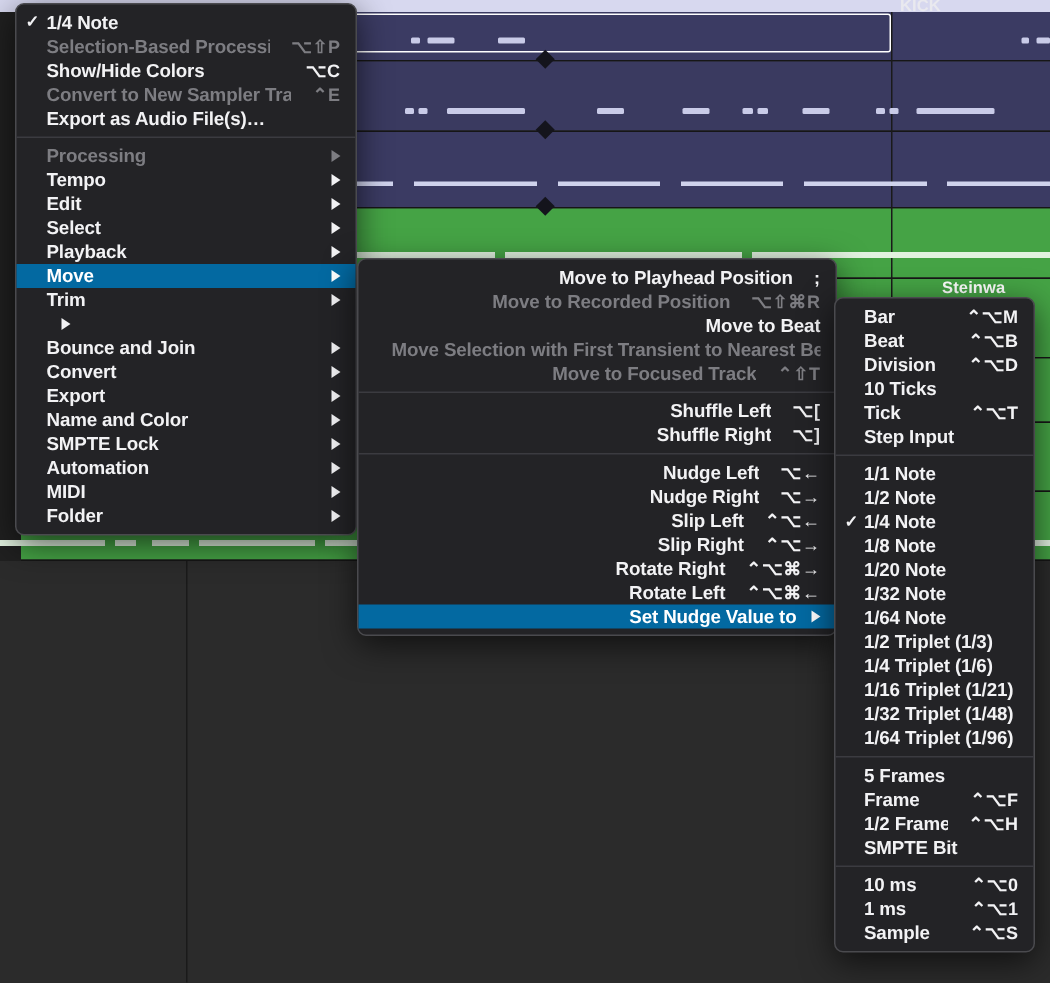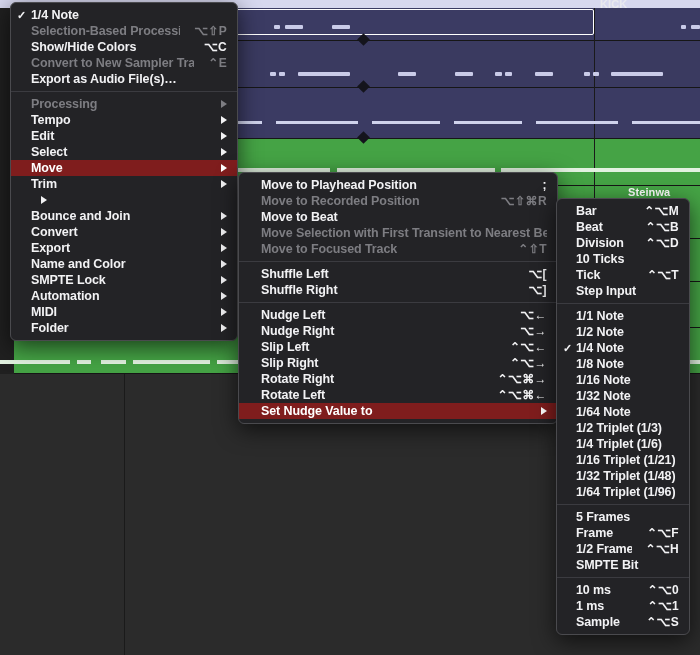--- a/index.html
+++ b/index.html
@@ -103,21 +103,21 @@
     white-space: nowrap;
     font-size: 12.5px;
     font-weight: bold;
     color: #f2f2f4;
     letter-spacing: -0.1px;
   }
   .menu-item.disabled {
     color: #7d7d82;
   }
   .menu-item.selected {
-    background: #7f1d1d;
+    background: #0369a1;
     color: #ffffff;
   }
   .mi-check {
     width: 14px;
     flex: 0 0 14px;
     font-size: 11px;
     line-height: 1;
     color: #f2f2f4;
     margin-left: -2px;
   }
@@ -145,21 +145,21 @@
   .menu-item.disabled .mi-arrow { border-left-color: #7d7d82; }
   .menu-item.selected .mi-arrow { border-left-color: #ffffff; }
   .menu-sep {
     height: 1px;
     background: #3b3b40;
     margin: 4px 0 4px 0;
   }
 
   
   #menu-clip     { left: 10px;  top: 2px;   width: 228px; }
-  #menu-move     { left: 238px; top: 172px; width: 320px; }
+  #menu-move     { left: 238px; top: 172px; width: 320px; text-align: right; }
   #menu-nudge    { left: 556px; top: 198px; width: 134px; }
 
   #menu-clip .menu-item   { padding-left: 8px; }
   #menu-move .menu-item   { padding-left: 22px; }
   #menu-nudge .menu-item  { padding-left: 8px; }
   #menu-nudge .mi-check   { width: 13px; flex: 0 0 13px; }
   #menu-move .mi-key      { letter-spacing: 0.4px; }
 </style>
 </head>
 <body>
@@ -279,20 +279,25 @@
     <div class="menu-item">
       <span class="mi-check"></span>
       <span class="mi-label">Edit</span>
       <span class="mi-arrow"></span>
     </div>
     <div class="menu-item">
       <span class="mi-check"></span>
       <span class="mi-label">Select</span>
       <span class="mi-arrow"></span>
     </div>
+    <div class="menu-item">
+      <span class="mi-check"></span>
+      <span class="mi-label">Playback</span>
+      <span class="mi-arrow"></span>
+    </div>
     <div class="menu-item selected">
       <span class="mi-check"></span>
       <span class="mi-label">Move</span>
       <span class="mi-arrow"></span>
     </div>
     <div class="menu-item">
       <span class="mi-check"></span>
       <span class="mi-label">Trim</span>
       <span class="mi-arrow"></span>
     </div>
@@ -440,21 +445,21 @@
     <div class="menu-item">
       <span class="mi-check">✓</span>
       <span class="mi-label">1/4 Note</span>
     </div>
     <div class="menu-item">
       <span class="mi-check"></span>
       <span class="mi-label">1/8 Note</span>
     </div>
     <div class="menu-item">
       <span class="mi-check"></span>
-      <span class="mi-label">1/16 Note</span>
+      <span class="mi-label">1/20 Note</span>
     </div>
     <div class="menu-item">
       <span class="mi-check"></span>
       <span class="mi-label">1/32 Note</span>
     </div>
     <div class="menu-item">
       <span class="mi-check"></span>
       <span class="mi-label">1/64 Note</span>
     </div>
     <div class="menu-item">

